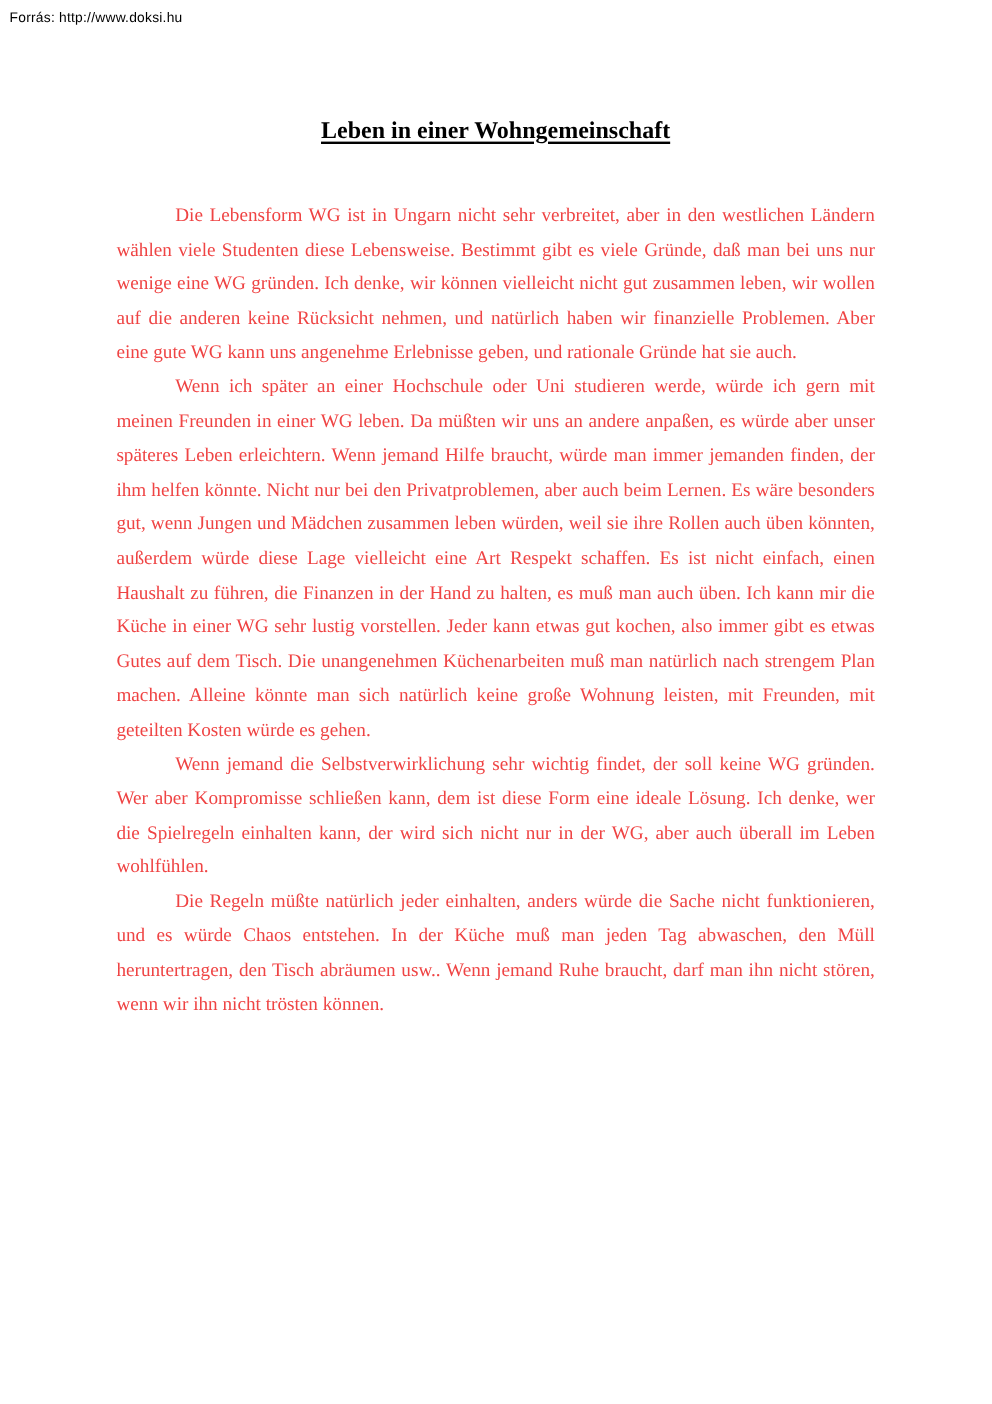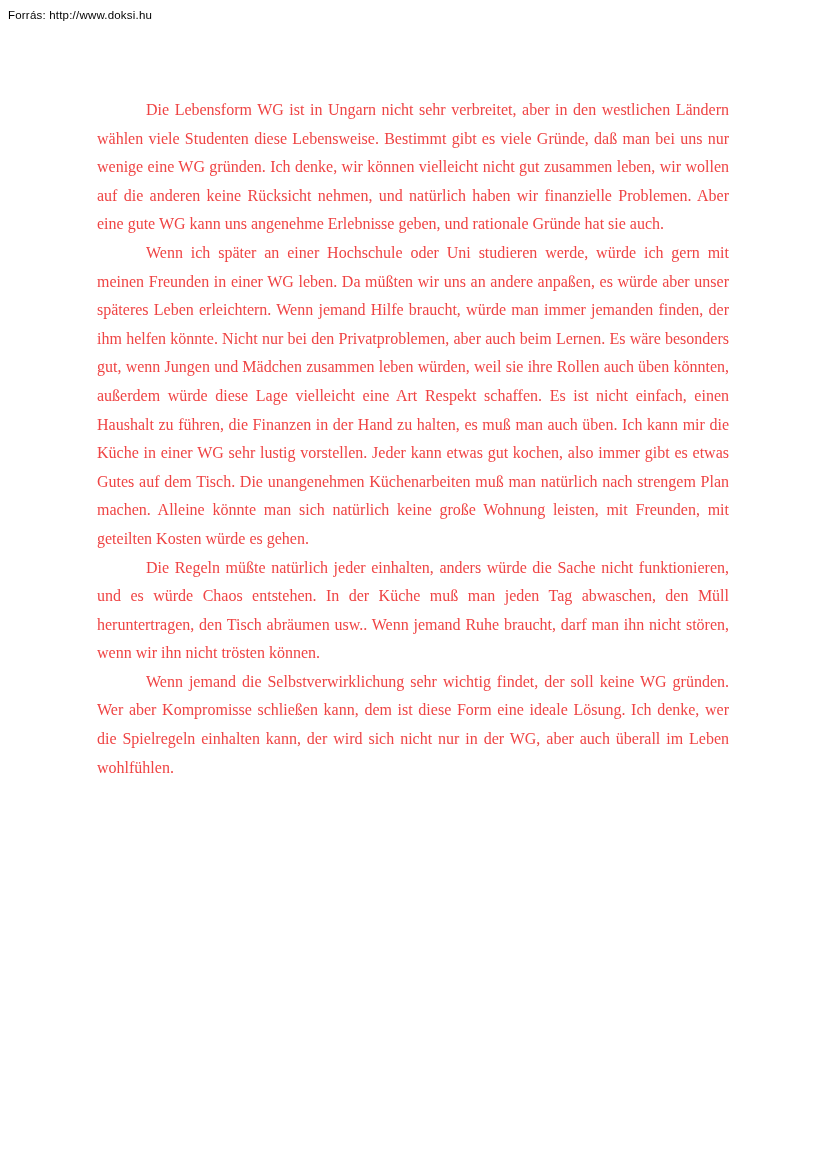--- a/index.html
+++ b/index.html
@@ -51,22 +51,23 @@
     color: #ef4444;
   }
 </style>
 </head>
 <body>
 
 <div class="page">
   <div class="source">Forrás: http://www.doksi.hu</div>
 
   <div class="content">
+    <h1 class="title">Leben in einer Wohngemeinschaft</h1>
 
     <p class="para">Die Lebensform WG ist in Ungarn nicht sehr verbreitet, aber in den westlichen Ländern wählen viele Studenten diese Lebensweise. Bestimmt gibt es viele Gründe, daß man bei uns nur wenige eine WG gründen. Ich denke, wir können vielleicht nicht gut zusammen leben, wir wollen auf die anderen keine Rücksicht nehmen, und natürlich haben wir finanzielle Problemen. Aber eine gute WG kann uns angenehme Erlebnisse geben, und rationale Gründe hat sie auch.</p>
 
     <p class="para">Wenn ich später an einer Hochschule oder Uni studieren werde, würde ich gern mit meinen Freunden in einer WG leben. Da müßten wir uns an andere anpaßen, es würde aber unser späteres Leben erleichtern. Wenn jemand Hilfe braucht, würde man immer jemanden finden, der ihm helfen könnte. Nicht nur bei den Privatproblemen, aber auch beim Lernen. Es wäre besonders gut, wenn Jungen und Mädchen zusammen leben würden, weil sie ihre Rollen auch üben könnten, außerdem würde diese Lage vielleicht eine Art Respekt schaffen. Es ist nicht einfach, einen Haushalt zu führen, die Finanzen in der Hand zu halten, es muß man auch üben. Ich kann mir die Küche in einer WG sehr lustig vorstellen.  Jeder kann etwas gut kochen, also immer gibt es etwas Gutes auf dem Tisch. Die unangenehmen Küchenarbeiten muß man natürlich nach strengem Plan machen. Alleine könnte man sich natürlich keine große Wohnung leisten, mit Freunden, mit geteilten Kosten würde es gehen.</p>
 
+    <p class="para">Wenn jemand die Selbstverwirklichung sehr wichtig findet, der soll keine WG gründen. Wer aber Kompromisse schließen kann, dem ist diese Form eine ideale Lösung. Ich denke, wer die Spielregeln einhalten kann, der wird sich nicht nur in der WG, aber auch überall im Leben wohlfühlen.</p>
+
     <p class="para">Die Regeln müßte natürlich jeder einhalten, anders würde die Sache nicht funktionieren, und es würde Chaos entstehen. In der Küche muß man jeden Tag abwaschen, den Müll heruntertragen, den Tisch abräumen usw.. Wenn jemand Ruhe braucht, darf man ihn nicht stören, wenn wir ihn nicht trösten können.</p>
-
-    <p class="para">Wenn jemand die Selbstverwirklichung sehr wichtig findet, der soll keine WG gründen. Wer aber Kompromisse schließen kann, dem ist diese Form eine ideale Lösung. Ich denke, wer die Spielregeln einhalten kann, der wird sich nicht nur in der WG, aber auch überall im Leben wohlfühlen.</p>
   </div>
 </div>
 
 </body></html>

